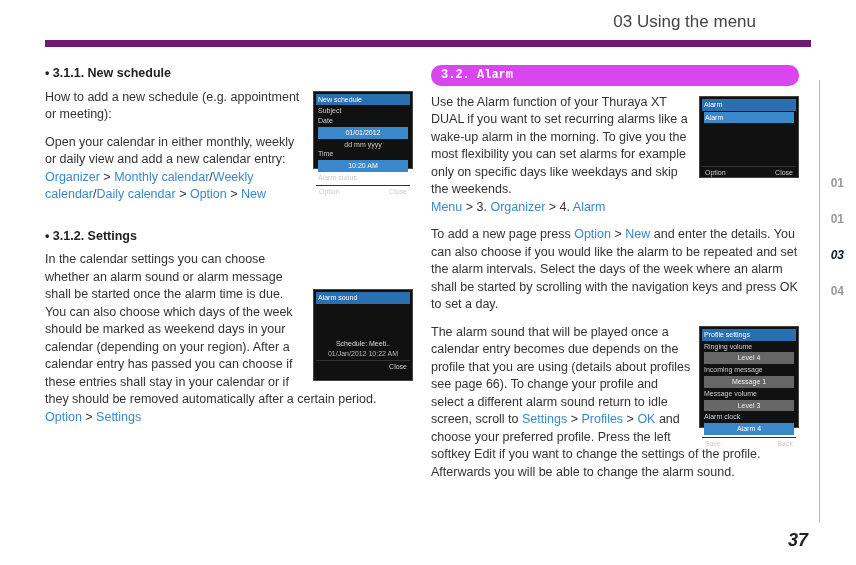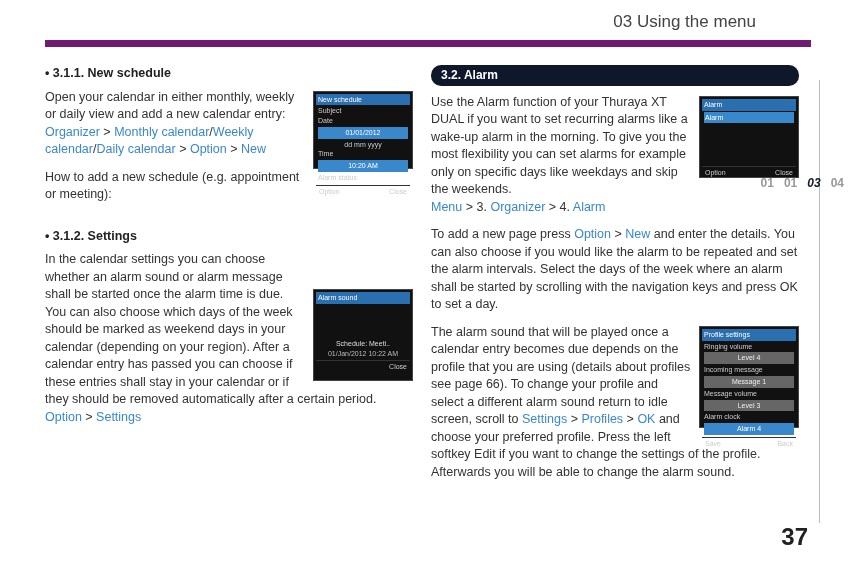--- a/index.html
+++ b/index.html
@@ -50,51 +50,53 @@
     color: #ddd;
     font-family: Arial, sans-serif;
     padding: 2px;
   }
   .screenshot .bar { background: #2a6fb0; color:#fff; padding:1px 2px; font-size:7px; margin-bottom:1px;}
   .screenshot .row { padding:0 2px; font-size:7px; color:#ccc;}
   .screenshot .foot { display:flex; justify-content:space-between; padding:1px 3px; font-size:7px; color:#ccc; border-top:1px solid #333; margin-top:2px;}
   .screenshot .blue-box { background:#3a88cc; color:#fff; text-align:center; padding:1px; font-size:7px; margin:1px 2px;}
   .screenshot .gray-bar { background:#666; color:#eee; text-align:center; padding:1px; font-size:7px; margin:1px 2px;}
   .section-tab {
-    background: #0f172a;
+    background: #d946ef;
     color: #fff;
     border-radius: 10px;
     padding: 2px 10px;
     display: inline-block;
     font-size: 12px;
     font-weight: bold;
     margin-bottom: 8px;
     width: 100%;
+    font-family: Liberation Mono, monospace;
   }
   .chapter-tabs {
     position: absolute;
     right: 8px;
     top: 170px;
     display: flex;
-    flex-direction: row;
-    gap: 2px;
+    flex-direction: column;
+    gap: 10px;
   }
   .chapter-tab {
     font-size: 12px;
     font-weight: bold;
     color: #999;
     padding: 6px 4px;
   }
   .chapter-tab.active { color: #0f172a; font-style: italic; }
   .page-num {
     position: absolute;
     right: 48px;
     bottom: 14px;
-    font-size: 24px;
-    font-weight: bold;
+    font-size: 18px;
+    font-weight: bold;
+    font-style: italic;
     color: #222;
   }
   .vbar {
     position: absolute;
     right: 36px;
     top: 80px;
     bottom: 42px;
     width: 1px;
     background: #bbb;
   }
@@ -122,25 +124,25 @@
         <div class="blue-box">01/01/2012</div>
         <div class="row" style="text-align:center">dd mm yyyy</div>
         <div class="row">Time</div>
         <div class="blue-box">10:20 AM</div>
         <div class="row">Alarm status</div>
         <div class="foot">
           <span>Option</span>
           <span>Close</span>
         </div>
       </div>
+      <div class="para">How to add a  new schedule (e.g. appointment or meeting):</div>
       <div class="para">
         <span>Open your calendar in either monthly, weekly or daily view and add a new calendar entry:</span><br>
         <span class="nav">Organizer</span><span class="nav-text"> &gt; </span><span class="nav">Monthly calendar</span><span class="nav-text">/</span><span class="nav">Weekly calendar</span><span class="nav-text">/</span><span class="nav">Daily calendar</span><span class="nav-text"> &gt; </span><span class="nav">Option</span><span class="nav-text"> &gt; </span><span class="nav">New</span>
       </div>
-      <div class="para">How to add a  new schedule (e.g. appointment or meeting):</div>
     </div>
 
     <div style="height:14px"></div>
 
     <div class="subhead">• 3.1.2. Settings</div>
     <div class="clearfix">
       <div class="screenshot" style="height:92px; margin-top:38px">
         <div class="bar">Alarm sound</div>
         <div style="height:34px"></div>
         <div class="row" style="text-align:center; color:#ddd">Schedule: Meeti..</div>

